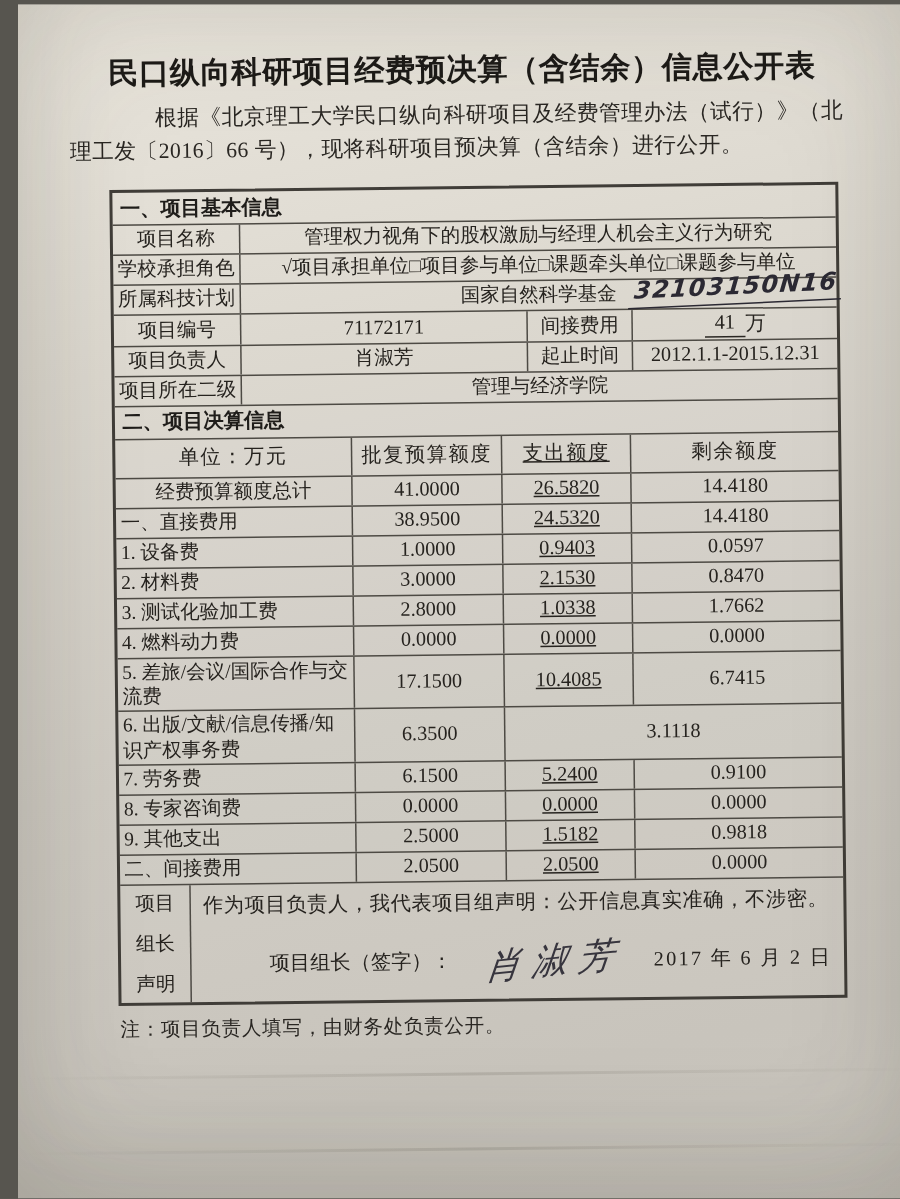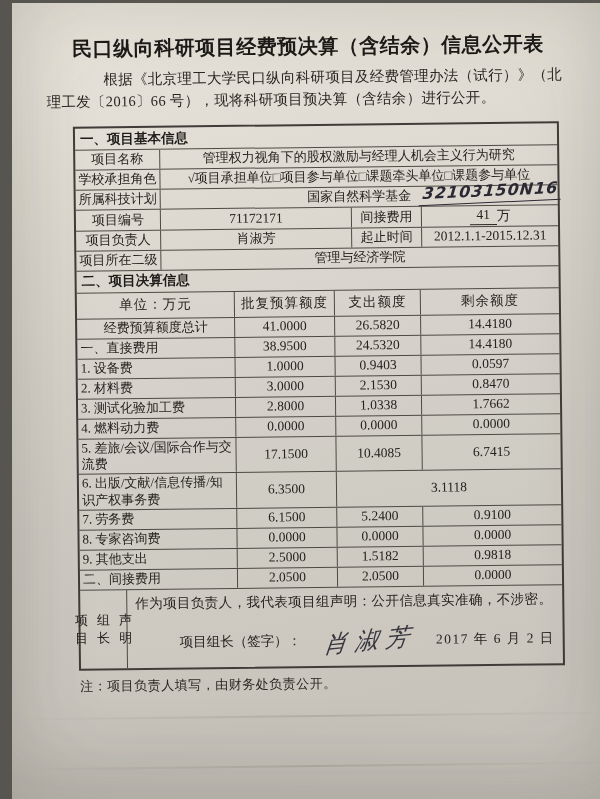--- a/index.html
+++ b/index.html
@@ -46,34 +46,34 @@
   }
   .cell:last-child{border-right:none;}
   .cell.left{justify-content:flex-start;text-align:left;padding-left:3px;}
   .num{font-size:13.5px;}
   .w-label{width:85px;}
   .w-value{flex:1;position:relative;}
   .w-label2{width:70px;}
   .w-value2{width:136px;}
   .b1{width:158px;}
   .b2{width:100px;}
-  .b3{width:86px;}
+  .b3{width:86px;text-decoration:underline;}
   .b4{flex:1;}
   .units .cell{font-size:13.5px;letter-spacing:1px;}
   .u{border-bottom:1px solid #2a2723;padding:0 7px;}
 
   .handwrite{font-family:"DejaVu Sans", sans-serif;font-style:italic;color:#2b2933;}
   .program-hand{
     position:absolute;right:-4px;top:-5px;font-size:16px;font-weight:bold;
     transform:rotate(-2deg) skewX(-8deg);letter-spacing:1px;
     border-bottom:1.5px solid #2b2933;padding:0 3px 1px;
   }
   .decl-side{
     width:46px;border-right:1px solid #4d4a44;
-    display:flex;justify-content:center;align-items:center;gap:9px;
+    display:flex;flex-direction:column;justify-content:center;align-items:center;gap:9px;
     font-size:13px;
   }
   .decl-main{flex:1;position:relative;padding:5px 8px 6px;}
   .statement{font-size:13.5px;letter-spacing:.4px;}
   .sign-row{
     position:absolute;left:52px;right:8px;bottom:9px;
     display:flex;align-items:center;
   }
   .sign-label{font-size:13.5px;}
   .signature{

